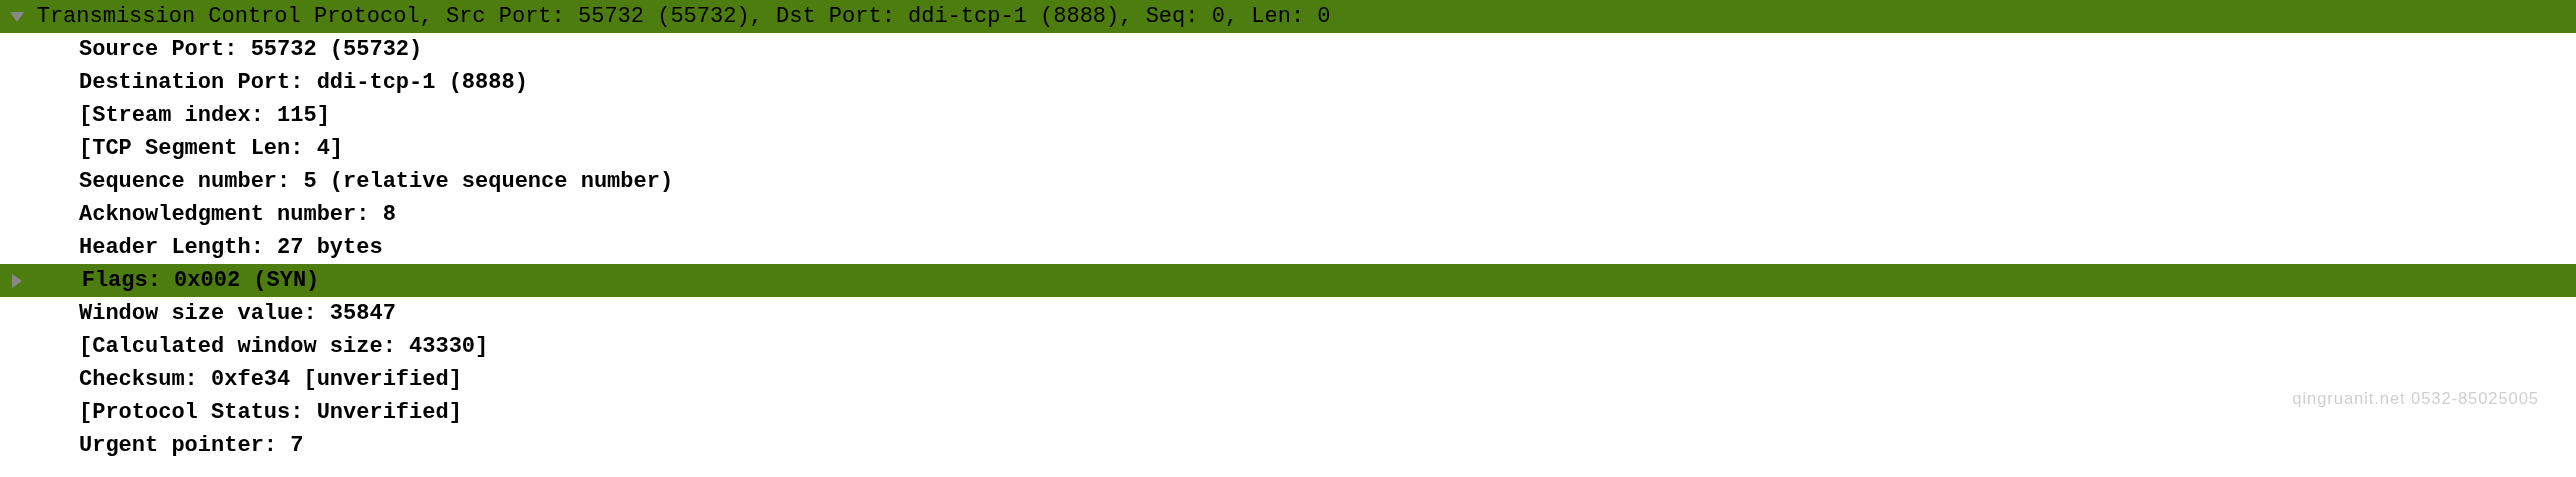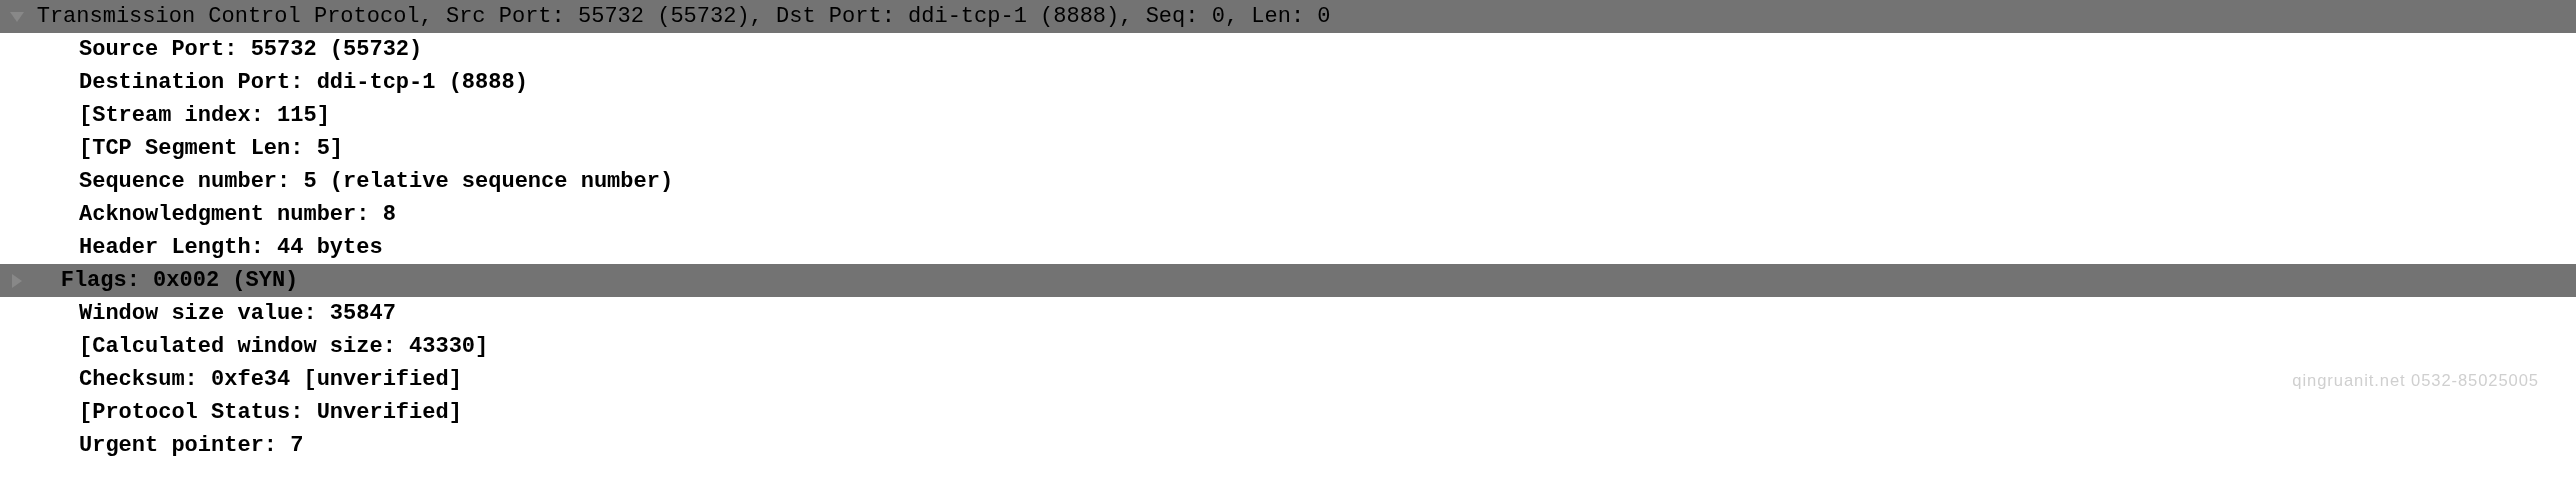--- a/index.html
+++ b/index.html
@@ -38,35 +38,35 @@
       border-left: 7.4px solid transparent;
       border-right: 7.4px solid transparent;
       border-top: 10px solid #888;
     }
     .arrow-right {
       border-top: 7.4px solid transparent;
       border-bottom: 7.4px solid transparent;
       border-left: 10px solid #888;
     }
     .highlight {
-      background: #737373;
+      background: #4d7c0f;
       color: #000;
     }
     .content {
       flex: 1;
       padding-left: 3.7px;
     }
     .indent-1 {
       padding-left: 46px;
       font-weight: bold;
     }
     .watermark {
       position: absolute;
       right: 37px;
-      top: 369px;
+      top: 387px;
       color: #bbb;
       font-family: Arial, sans-serif;
       font-size: 16.6px;
       letter-spacing: 0.9px;
       opacity: 0.7;
     }
   </style>
 </head>
 <body>
 
@@ -87,43 +87,43 @@
   <div class="content indent-1">Destination Port: ddi-tcp-1 (8888)</div>
 </div>
 
 <div class="row">
   <div class="arrow-col"></div>
   <div class="content indent-1">[Stream index: 115]</div>
 </div>
 
 <div class="row">
   <div class="arrow-col"></div>
-  <div class="content indent-1">[TCP Segment Len: 5]</div>
+  <div class="content indent-1">[TCP Segment Len: 4]</div>
 </div>
 
 <div class="row">
   <div class="arrow-col"></div>
   <div class="content indent-1">Sequence number: 5    (relative sequence number)</div>
 </div>
 
 <div class="row">
   <div class="arrow-col"></div>
   <div class="content indent-1">Acknowledgment number: 8</div>
 </div>
 
 <div class="row">
   <div class="arrow-col"></div>
-  <div class="content indent-1">Header Length: 44 bytes</div>
+  <div class="content indent-1">Header Length: 27 bytes</div>
 </div>
 
 <div class="row highlight">
   <div class="arrow-col">
     <div class="arrow arrow-right"></div>
   </div>
-  <div class="content indent-1" style="padding-left:3.7px; margin-left:24px;">Flags: 0x002 (SYN)</div>
+  <div class="content indent-1" style="padding-left:3.7px; margin-left:45px;">Flags: 0x002 (SYN)</div>
 </div>
 
 <div class="row">
   <div class="arrow-col"></div>
   <div class="content indent-1">Window size value: 35847</div>
 </div>
 
 <div class="row">
   <div class="arrow-col"></div>
   <div class="content indent-1">[Calculated window size: 43330]</div>

